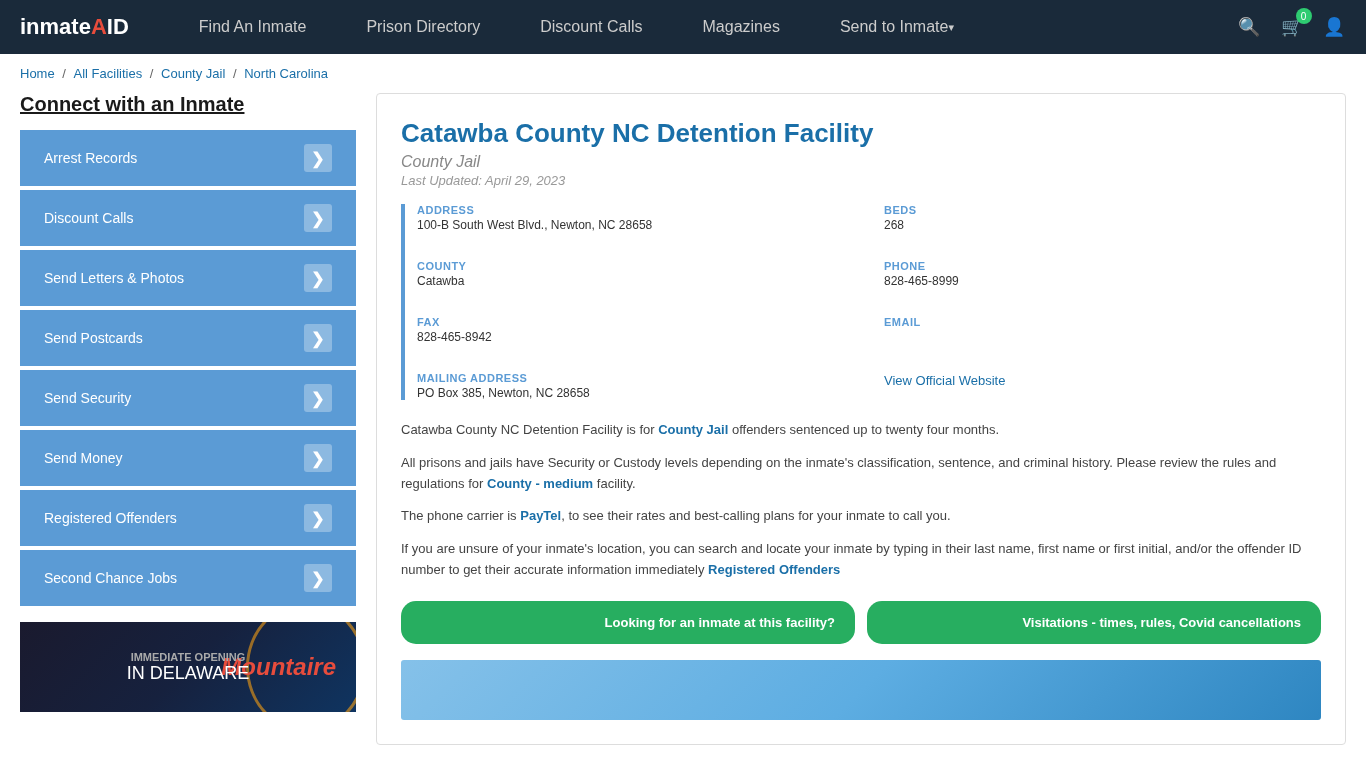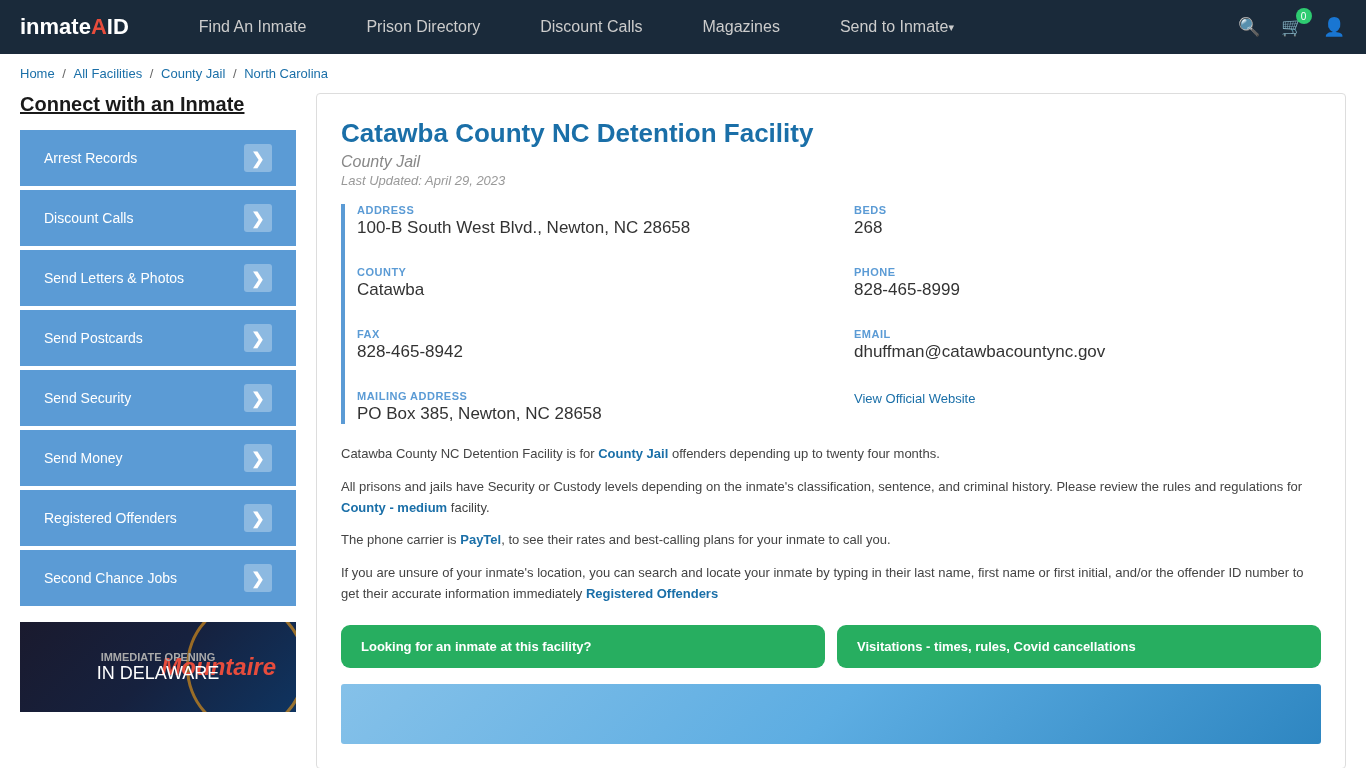--- a/index.html
+++ b/index.html
@@ -74,21 +74,21 @@
 
     
     .main-container {
       display: flex;
       padding: 0 20px 20px 20px;
       gap: 20px;
     }
 
     
     .sidebar {
-      width: 276px;
+      width: 336px;
       flex-shrink: 0;
     }
     .sidebar-title {
       font-size: 20px;
       font-weight: bold;
       color: #1a1a1a;
       text-decoration: underline;
       margin-bottom: 14px;
     }
     .sidebar-menu {
@@ -197,21 +197,21 @@
     }
     .info-field-label {
       font-size: 11px;
       font-weight: bold;
       color: #5b9bd5;
       text-transform: uppercase;
       letter-spacing: 0.5px;
       margin-bottom: 2px;
     }
     .info-field-value {
-      font-size: 17px;
+      font-size: 12px;
       color: #333;
     }
     .info-link {
       color: #1a6fa8;
       text-decoration: none;
       font-size: 13px;
     }
 
     
     .description {
@@ -231,23 +231,23 @@
       margin-bottom: 16px;
     }
     .btn-green {
       background: #27ae60;
       color: #fff;
       border: none;
       padding: 14px 20px;
       font-size: 13px;
       font-weight: 600;
       cursor: pointer;
-      border-radius: 9px;
+      border-radius: 15px;
       flex: 1;
-      text-align: left;
+      text-align: right;
     }
 
     
     .bottom-strip {
       height: 60px;
       background: linear-gradient(135deg, #85c1e9 0%, #5dade2 50%, #2e86c1 100%);
       border-radius: 3px;
     }
   </style>
 </head>
@@ -355,34 +355,33 @@
       <div>
         <div class="info-field-label">PHONE</div>
         <div class="info-field-value">828-465-8999</div>
       </div>
       <div>
         <div class="info-field-label">FAX</div>
         <div class="info-field-value">828-465-8942</div>
       </div>
       <div>
         <div class="info-field-label">EMAIL</div>
-        <div class="info-field-value">dhuffman@catawbacountync.gov</div>
       </div>
       <div>
         <div class="info-field-label">MAILING ADDRESS</div>
         <div class="info-field-value">PO Box 385, Newton, NC 28658</div>
       </div>
       <div>
         <a class="info-link">View Official Website</a>
       </div>
     </div>
 
     <div class="description">
       <p>
-        <span>Catawba County NC Detention Facility is for </span><a class="desc-link bold">County Jail</a><span> offenders depending up to twenty four months.</span>
+        <span>Catawba County NC Detention Facility is for </span><a class="desc-link bold">County Jail</a><span> offenders sentenced up to twenty four months.</span>
       </p>
       <p>
         <span>All prisons and jails have Security or Custody levels depending on the inmate's classification, sentence, and criminal history. Please review the rules and regulations for </span><a class="desc-link bold">County - medium</a><span> facility.</span>
       </p>
       <p>
         <span>The phone carrier is </span><a class="desc-link bold">PayTel</a><span>, to see their rates and best-calling plans for your inmate to call you.</span>
       </p>
       <p>
         <span>If you are unsure of your inmate's location, you can search and locate your inmate by typing in their last name, first name or first initial, and/or the offender ID number to get their accurate information immediately </span><a class="desc-link bold">Registered Offenders</a>
       </p>

